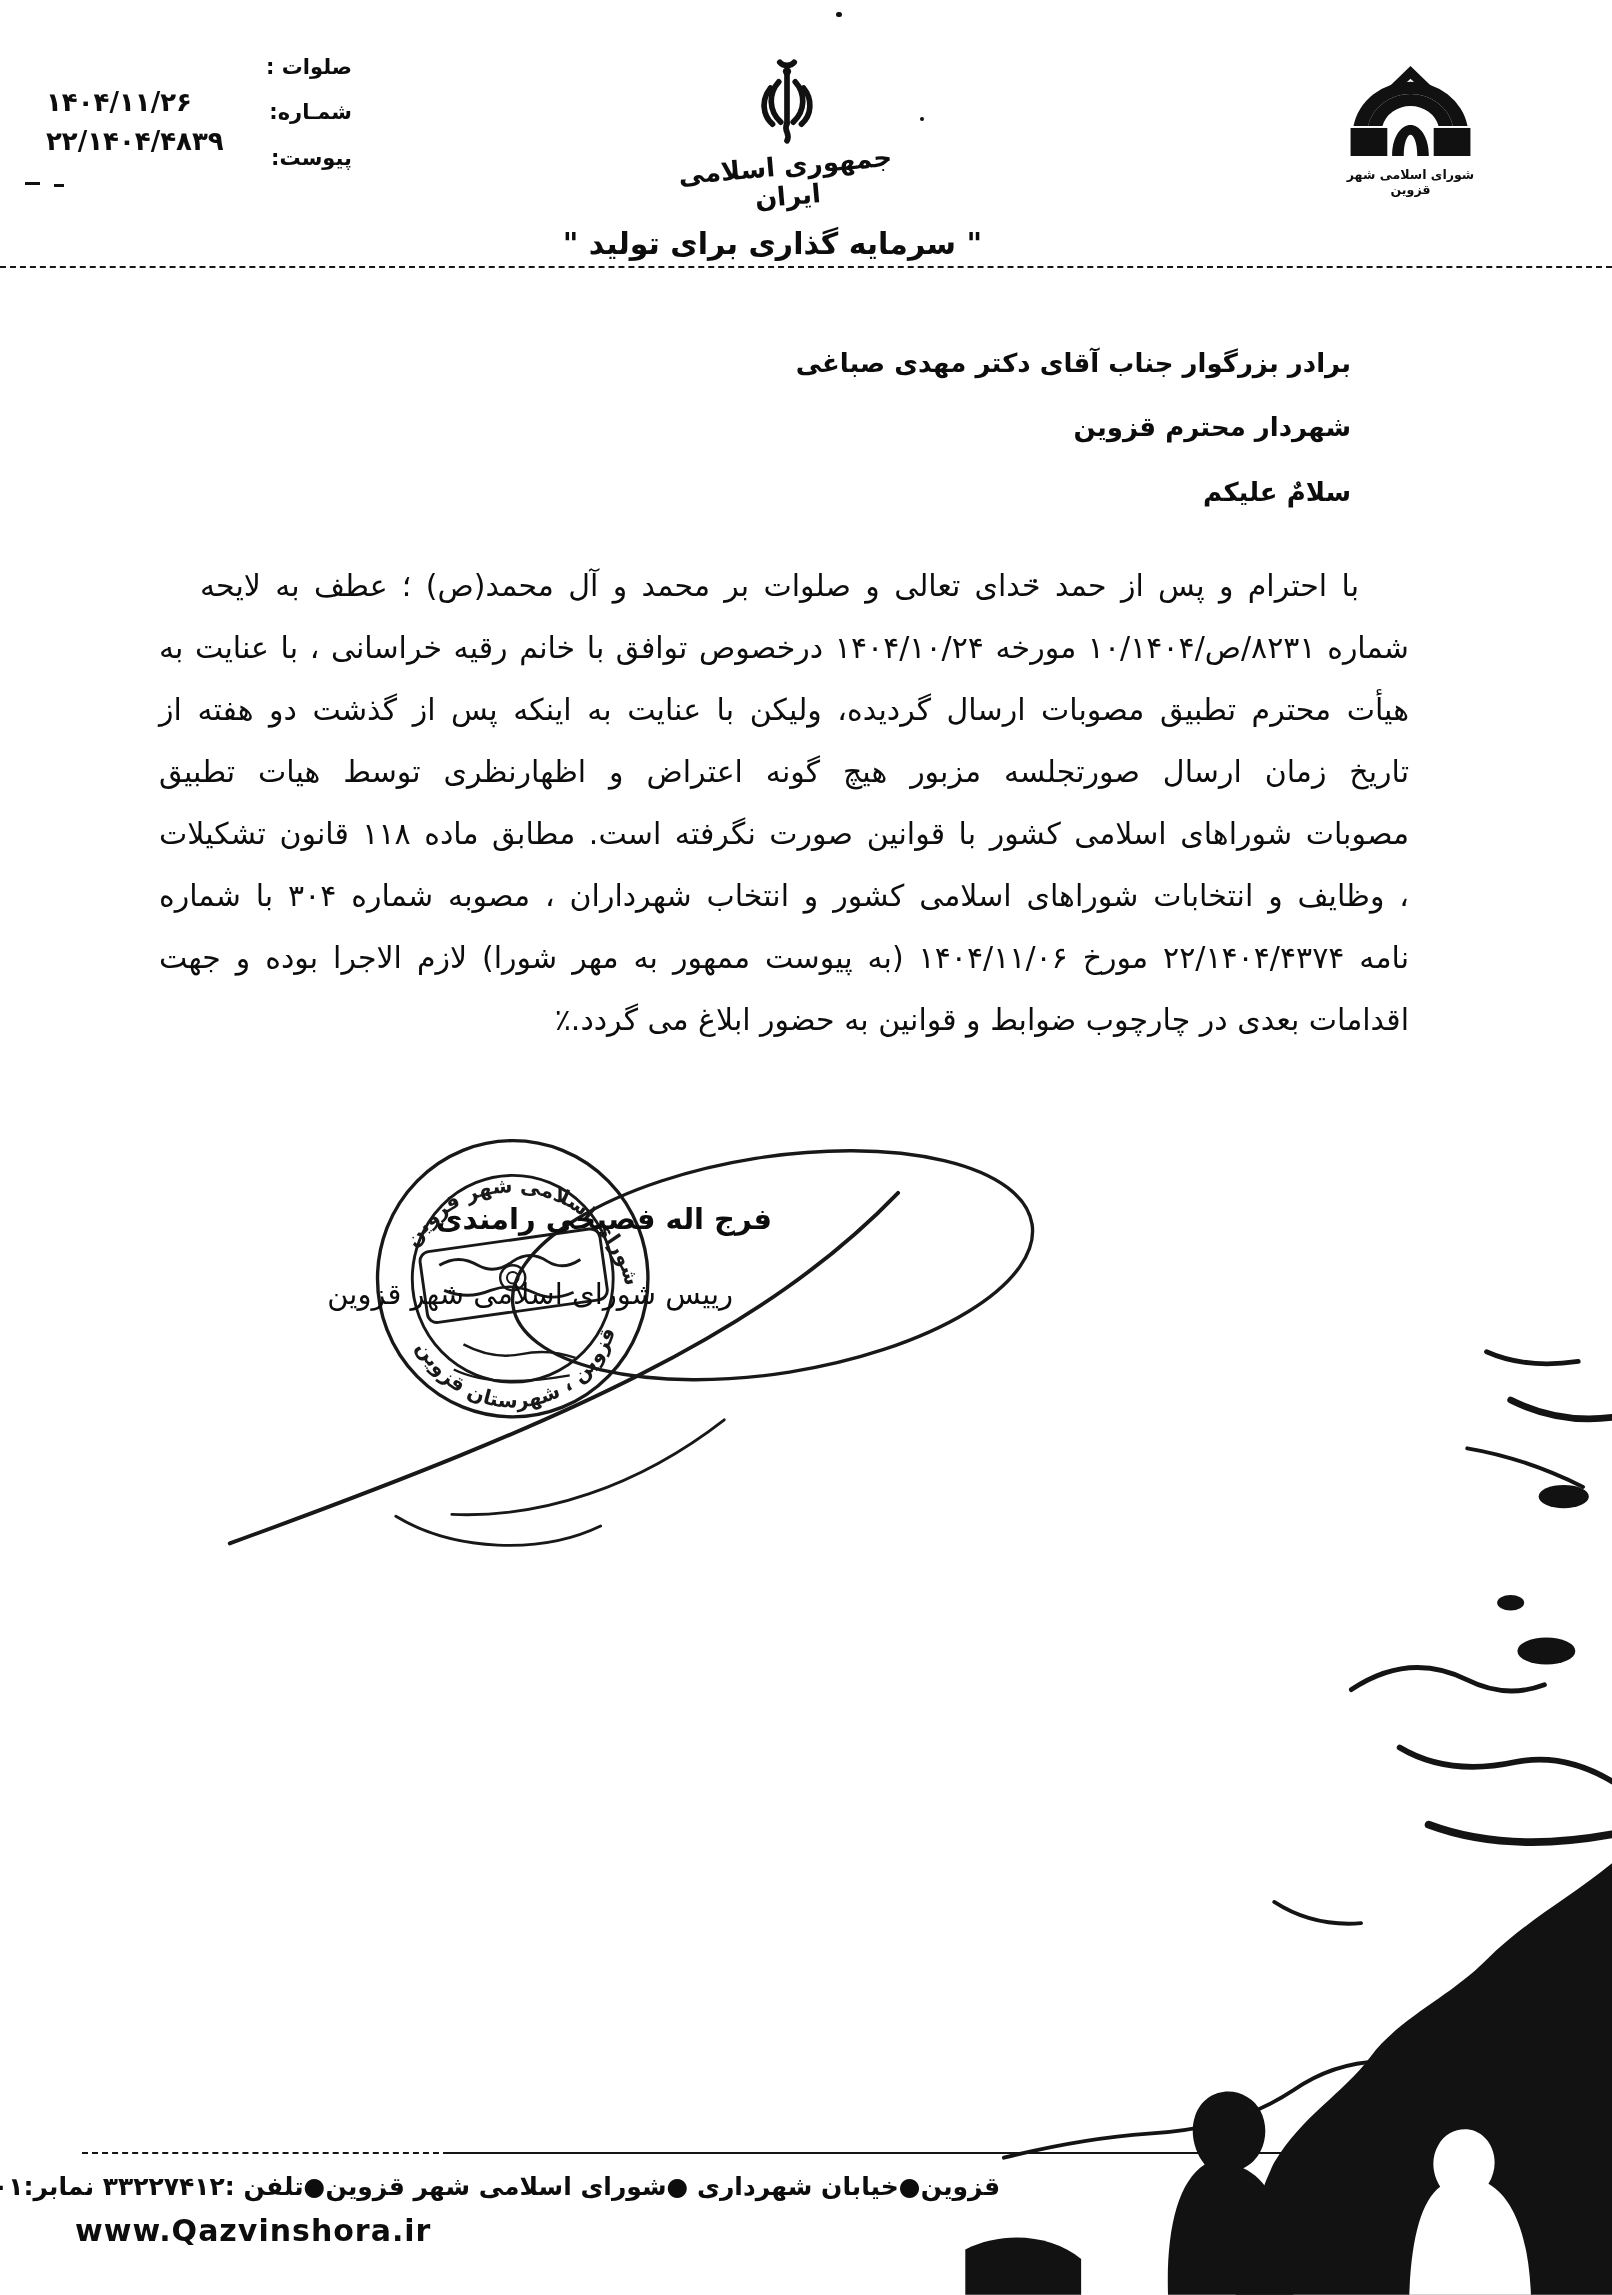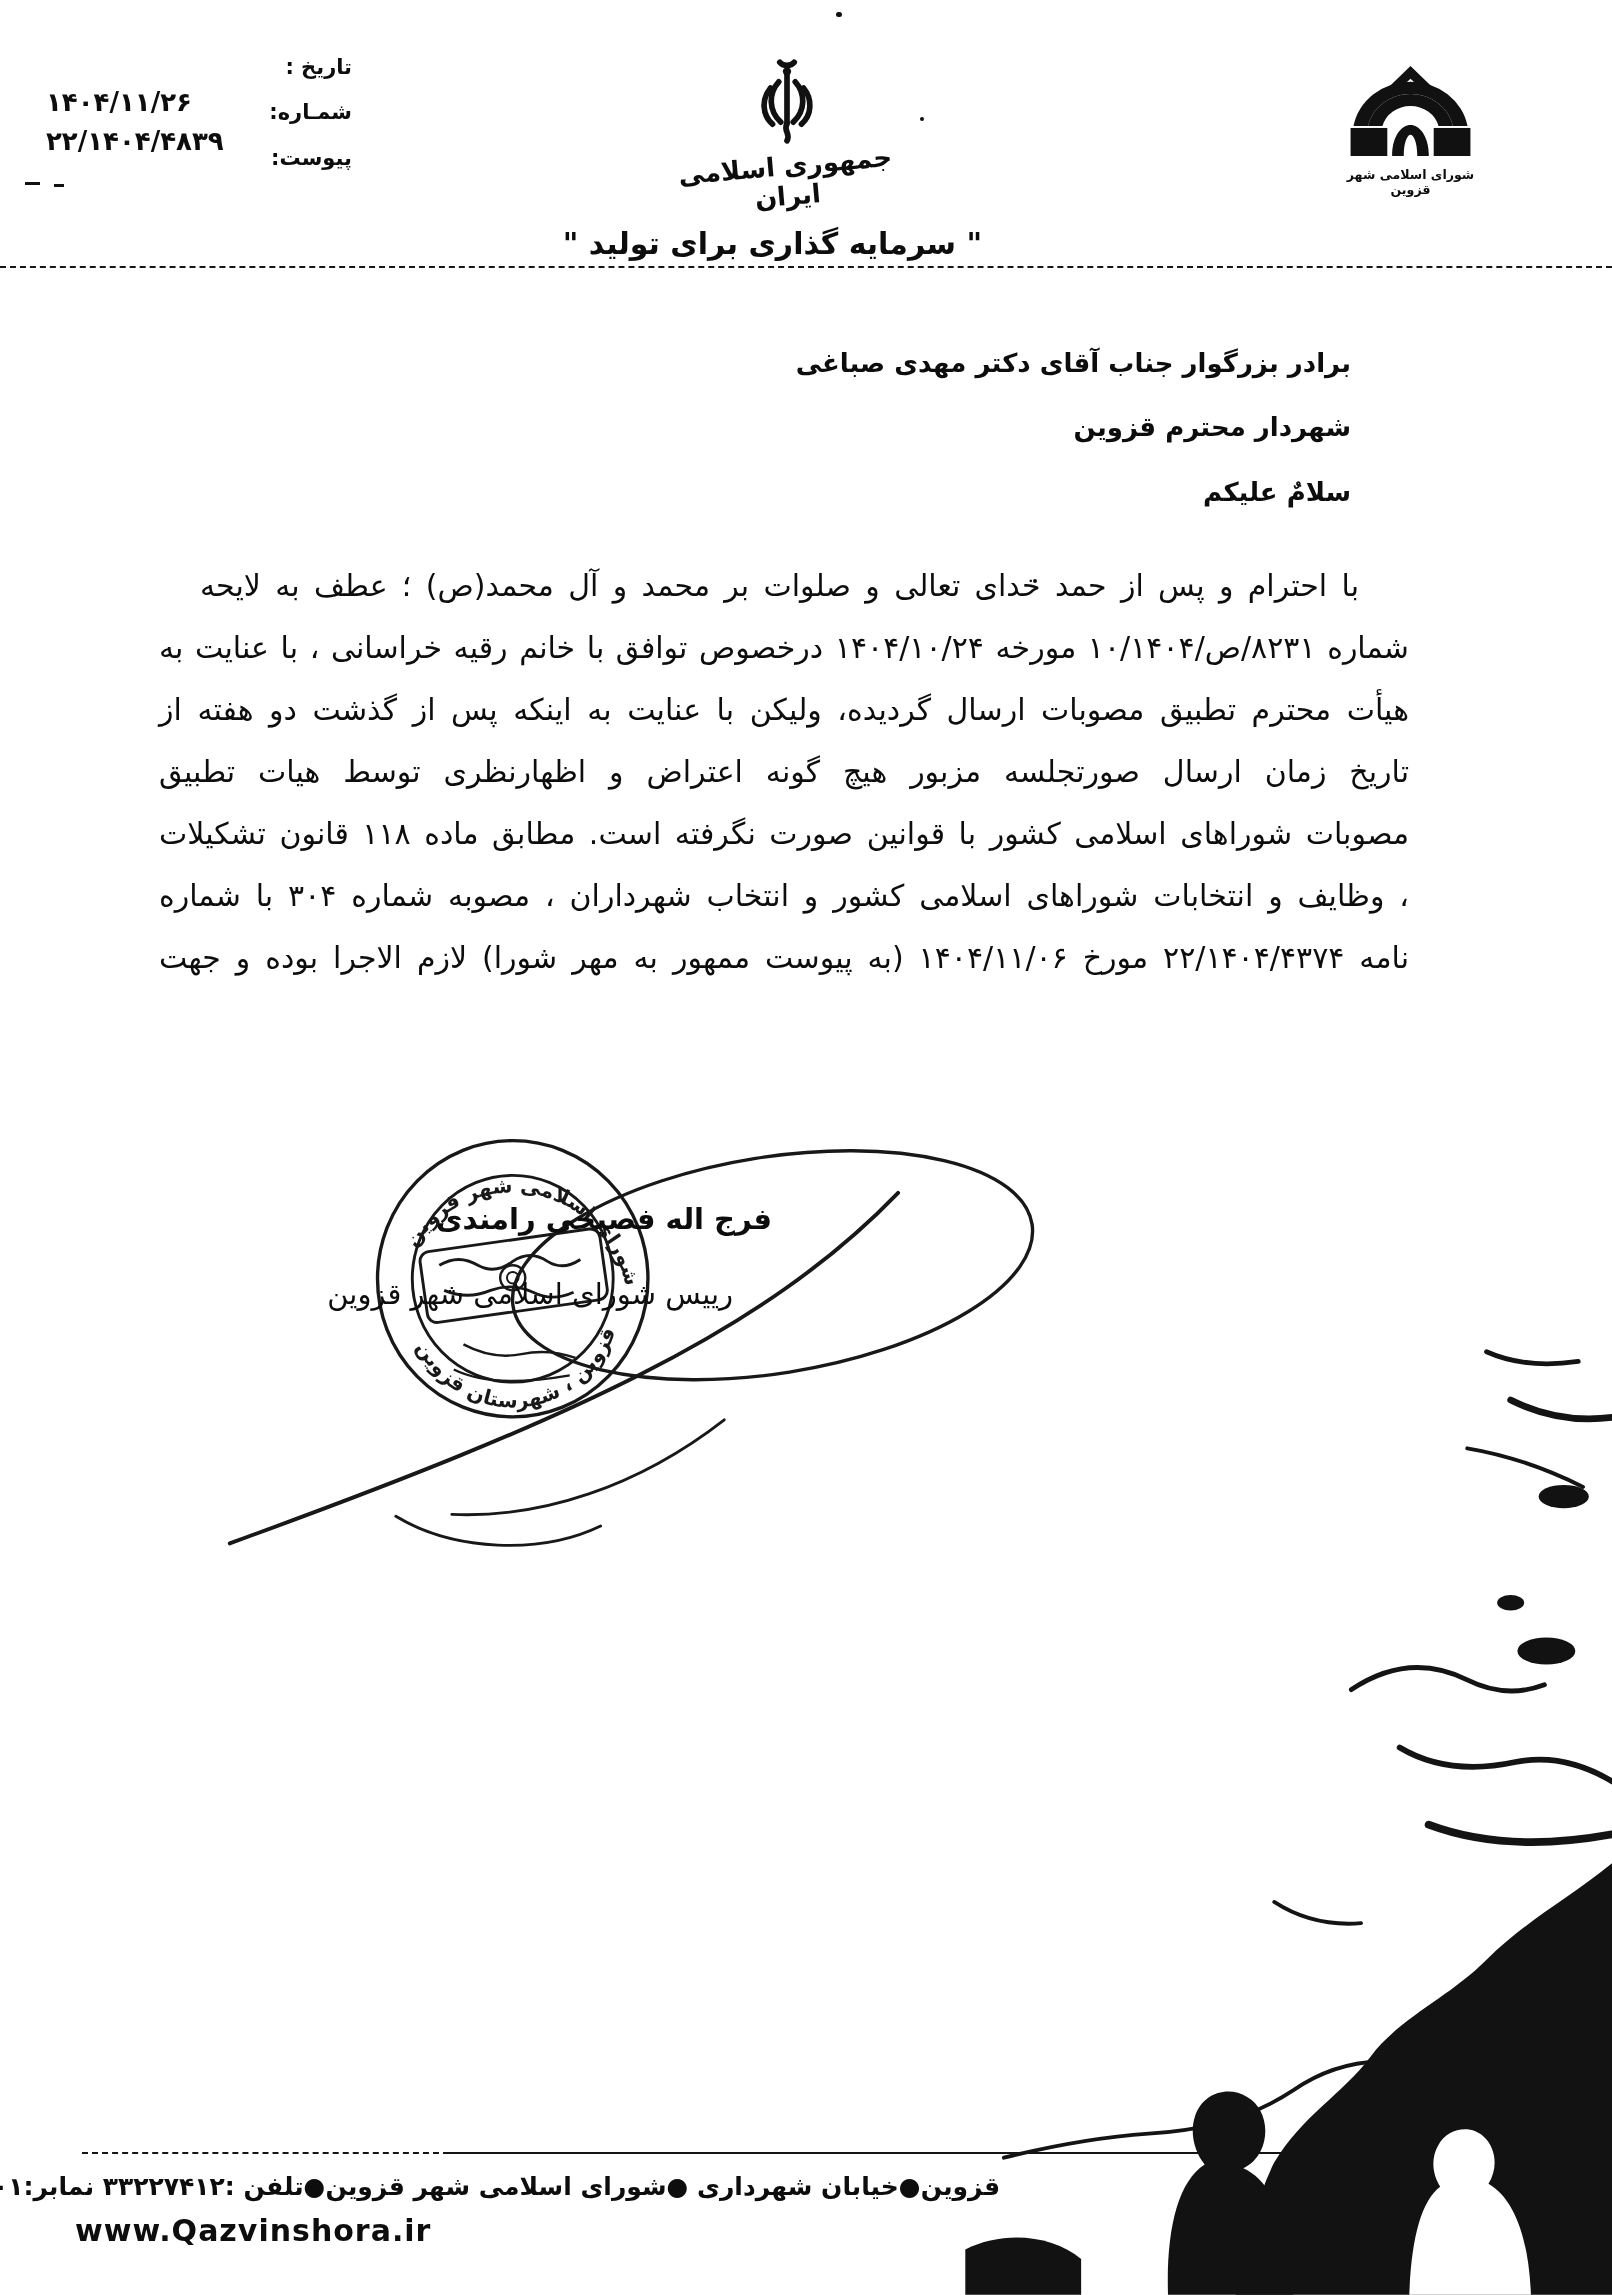--- a/index.html
+++ b/index.html
@@ -39,21 +39,21 @@
   .footer-solid{left:449px;top:2152px;width:946px;border-top:2.9px solid #141414;}
   .footer-address{right:612px;top:2172px;font-size:25px;font-weight:bold;direction:rtl;white-space:nowrap;}
   .footer-url{left:75px;top:2213px;font-size:30px;font-weight:600;letter-spacing:1px;}
   .speck{background:#111;border-radius:50%;}
 </style>
 </head>
 <body>
 
 <div class="page">
 
-  <div class="abs meta-label" style="right:1260px;top:55px;">تاریخ :</div>
+  <div class="abs meta-label" style="right:1260px;top:55px;">صلوات :</div>
   <div class="abs meta-value" style="left:46px;top:87px;">۱۴۰۴/۱۱/۲۶</div>
   <div class="abs meta-label" style="right:1260px;top:100px;">شمـاره:</div>
   <div class="abs meta-value" style="left:46px;top:126px;text-align:right;">۲۲/۱۴۰۴/۴۸۳۹</div>
   <div class="abs meta-label" style="right:1260px;top:146px;">پیوست:</div>
 
   <div class="abs emblem-wrap">
     <svg width="62" height="89" viewBox="0 0 60 84">
       <g stroke="#111" fill="none" stroke-width="5.5" stroke-linecap="round">
         <path d="M23 3 C26 7 34 7 37 3"></path>
         <path d="M30 16 L30 62"></path>
@@ -91,20 +91,21 @@
   <div class="abs recipient" style="right:261px;top:477px;">سلامٌ علیکم</div>
 
   <div class="abs body-par">
     <div class="body-line first">با احترام و پس از حمد خدای تعالی و صلوات بر محمد و آل محمد(ص) ؛ عطف به لایحه</div>
     <div class="body-line">شماره ۸۲۳۱/ص/۱۰/۱۴۰۴ مورخه ۱۴۰۴/۱۰/۲۴ درخصوص توافق با خانم رقیه خراسانی ، با عنایت به</div>
     <div class="body-line">هیأت محترم تطبیق مصوبات ارسال گردیده، ولیکن با عنایت به اینکه پس از گذشت دو هفته از</div>
     <div class="body-line">تاریخ زمان ارسال صورتجلسه مزبور هیچ گونه اعتراض و اظهارنظری توسط هیات تطبیق</div>
     <div class="body-line">مصوبات شوراهای اسلامی کشور با قوانین صورت نگرفته است. مطابق ماده ۱۱۸ قانون تشکیلات</div>
     <div class="body-line">، وظایف و انتخابات شوراهای اسلامی کشور و انتخاب شهرداران ، مصوبه شماره ۳۰۴ با شماره</div>
     <div class="body-line">نامه ۲۲/۱۴۰۴/۴۳۷۴ مورخ ۱۴۰۴/۱۱/۰۶ (به پیوست ممهور به مهر شورا) لازم الاجرا بوده و جهت</div>
+    <div class="body-line last">اقدامات بعدی در چارچوب ضوابط و قوانین به حضور ابلاغ می گردد.٪</div>
   </div>
 
   <svg class="abs" style="left:222px;top:1101px;" width="821" height="483" viewBox="0 0 850 500">
     <defs>
       <path id="arcTop" d="M 183 196 A 120 124 0 0 1 419 196"></path>
       <path id="arcBot" d="M 193 232 A 112 116 0 0 0 409 232"></path>
     </defs>
     <g stroke="#181818" fill="none">
       <ellipse cx="301" cy="184" rx="140" ry="143" stroke-width="3.5"></ellipse>
       <ellipse cx="301" cy="184" rx="104" ry="107" stroke-width="3"></ellipse>

